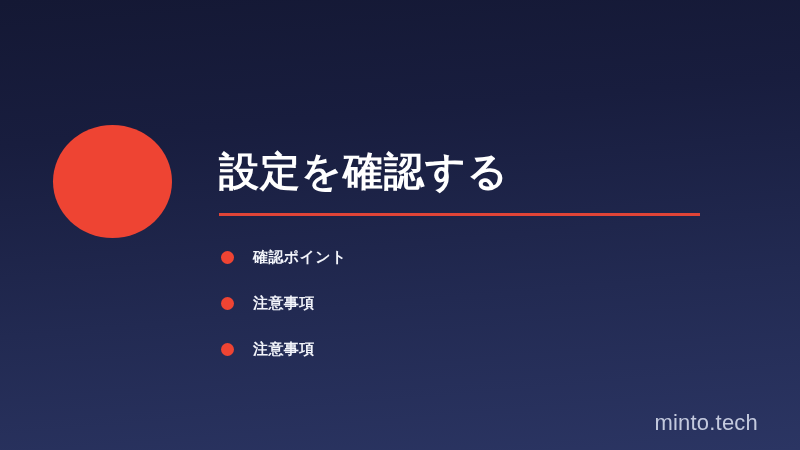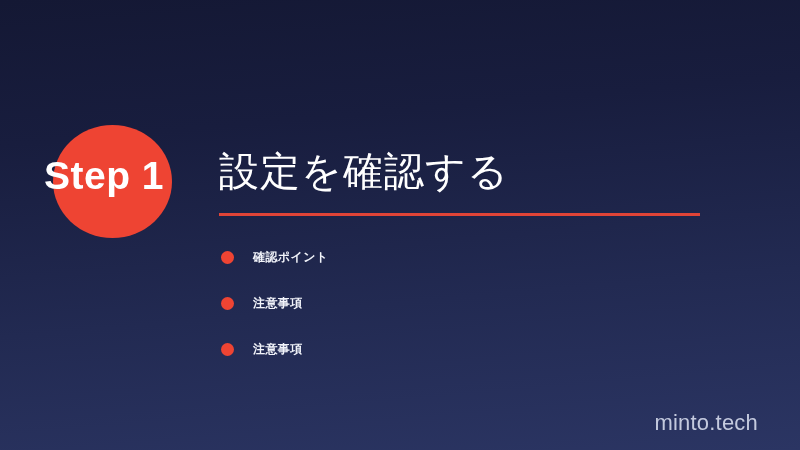--- a/index.html
+++ b/index.html
@@ -45,21 +45,21 @@
     white-space: nowrap;
     z-index: 3;
   }
 
   
   .title {
     position: absolute;
     left: 219px;
     top: 146px;
     font-size: 40px;
-    font-weight: normal;
+    font-weight: bold;
     color: #ffffff;
     letter-spacing: 1px;
     line-height: 50px;
     white-space: nowrap;
   }
 
   .title-rule {
     position: absolute;
     left: 219px;
     top: 213px;
@@ -86,21 +86,21 @@
   .bullet-dot {
     width: 13px;
     height: 13px;
     border-radius: 50%;
     background: #ee4433;
     flex: 0 0 auto;
   }
 
   .bullet-text {
     margin-left: 19px;
-    font-size: 12px;
+    font-size: 15px;
     font-weight: bold;
     color: #f2f4fa;
     letter-spacing: 0.4px;
     white-space: nowrap;
   }
 
   
   .footer-brand {
     position: absolute;
     right: 42px;
@@ -110,21 +110,20 @@
     letter-spacing: 0.2px;
     white-space: nowrap;
   }
 </style>
 </head>
 <body>
 
 <div class="slide">
 
   <div class="step-badge"></div>
-  <div class="step-label">Step 1</div>
 
   <div class="title">設定を確認する</div>
 
   <div class="title-rule"></div>
 
   <div class="bullets">
 
     <div class="bullet-item">
       <span class="bullet-dot"></span>
       <span class="bullet-text">確認ポイント</span>

